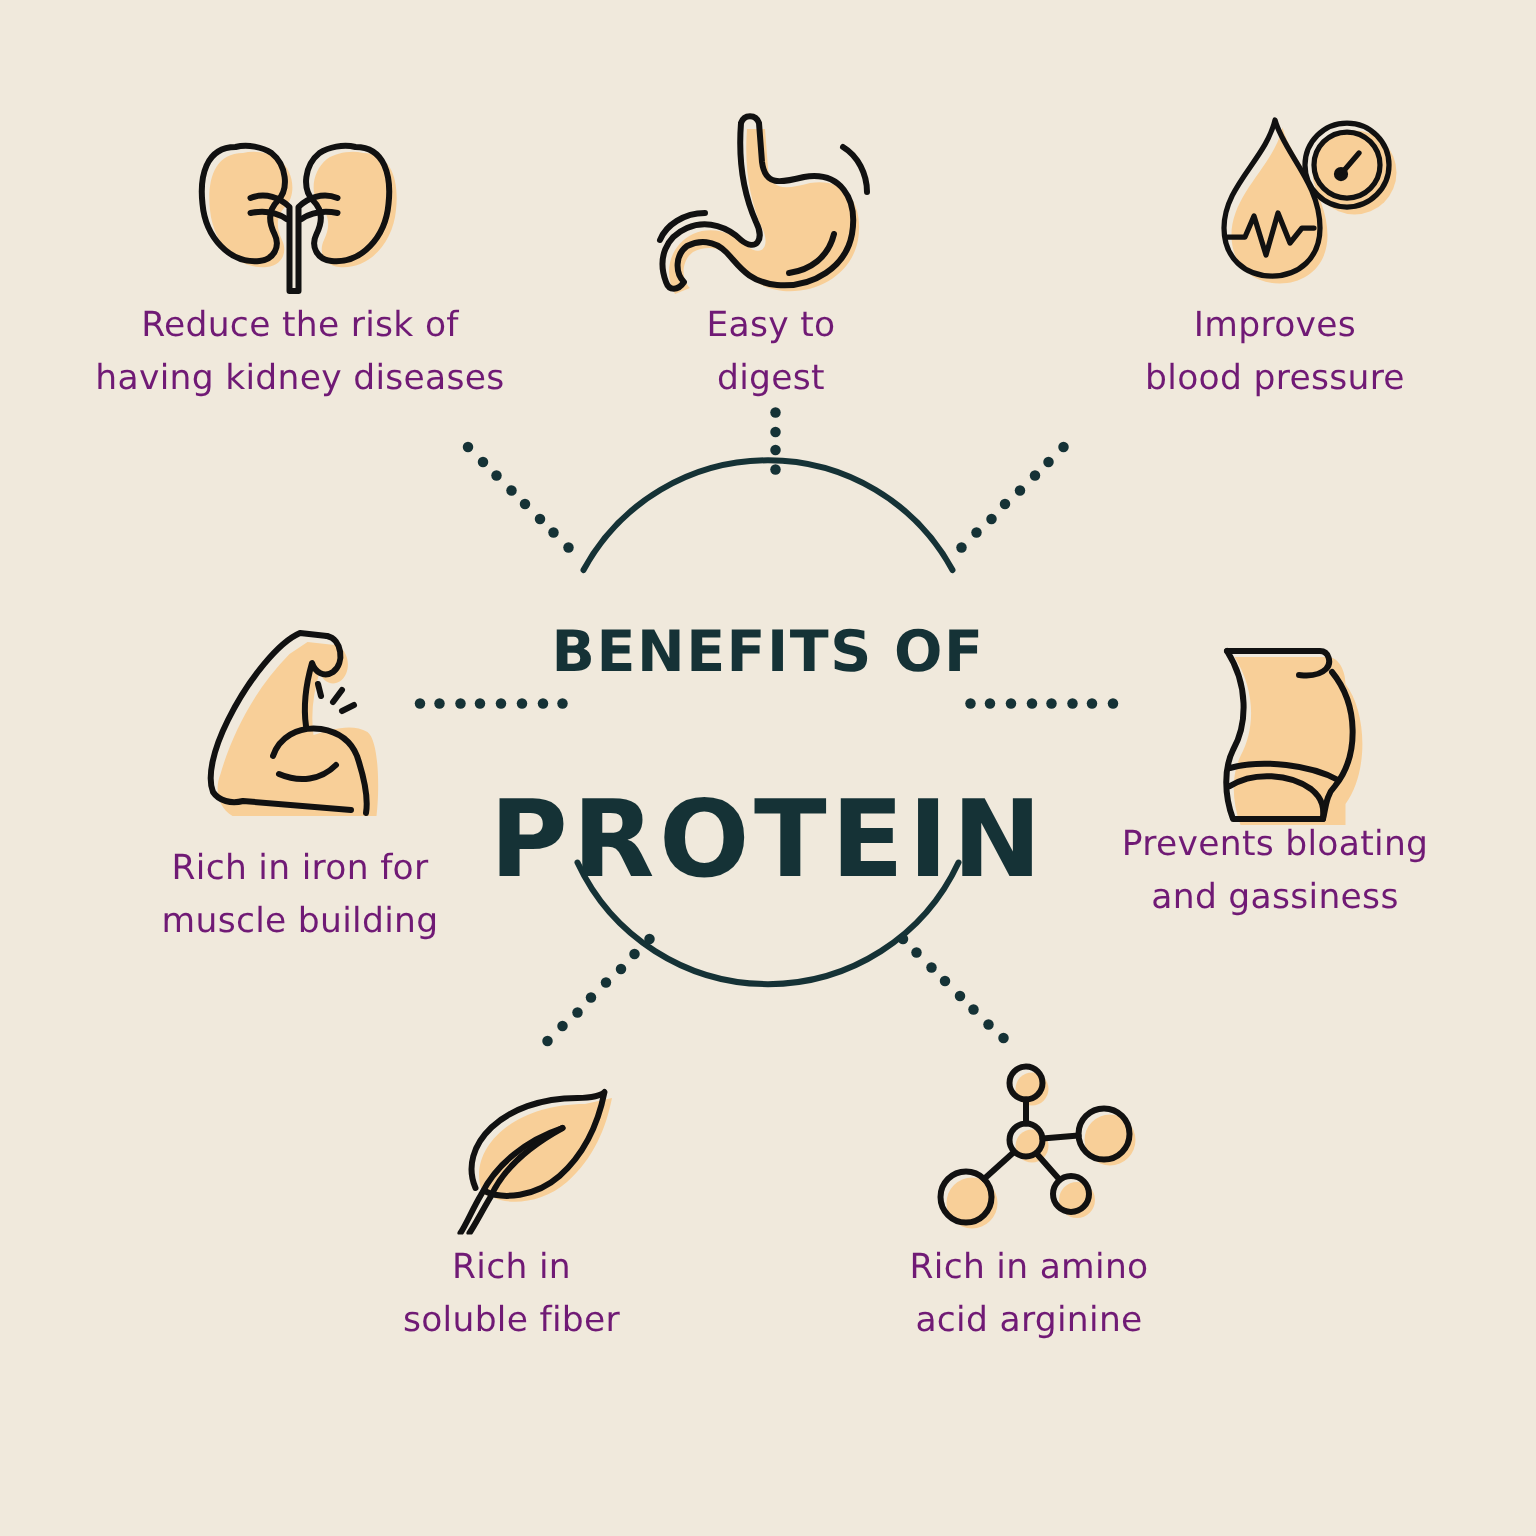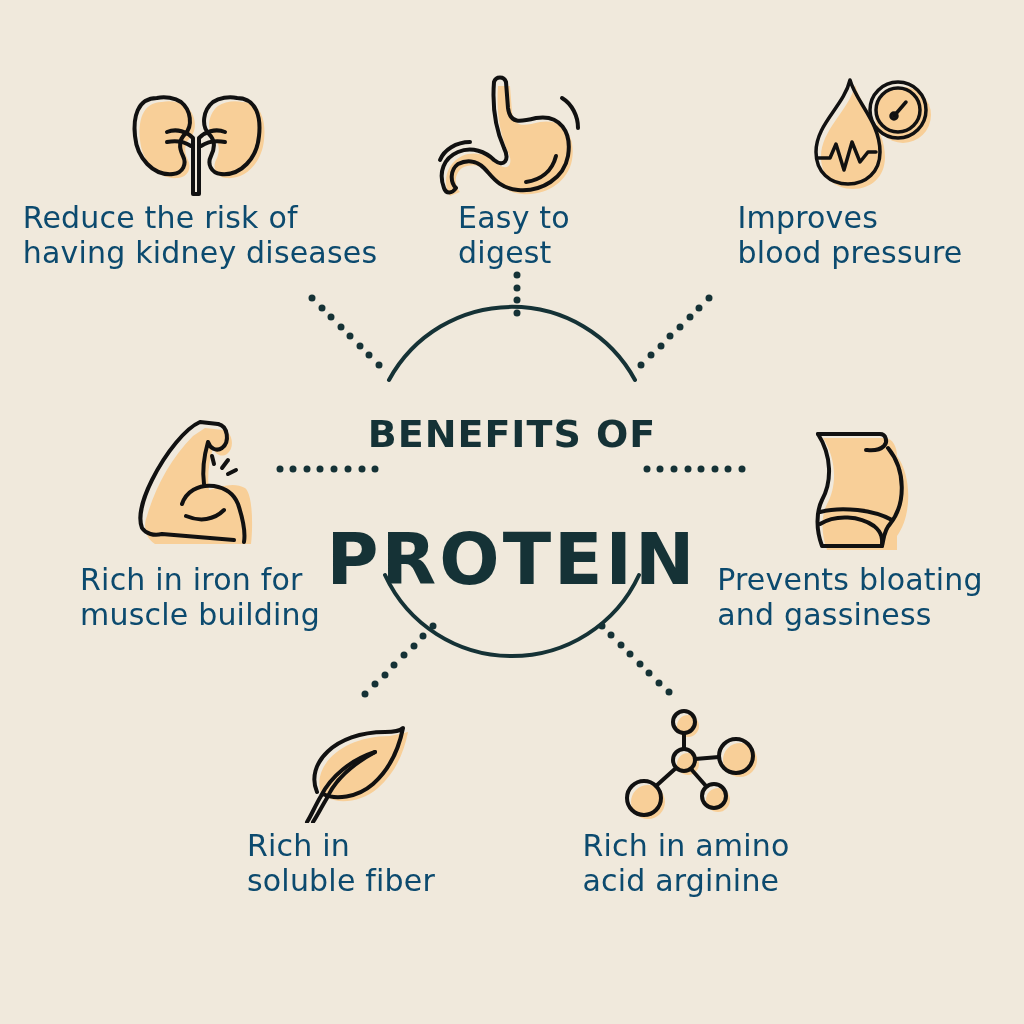--- a/index.html
+++ b/index.html
@@ -15,24 +15,24 @@
       font-family: "DejaVu Sans", "Liberation Sans", sans-serif;
       color: #153236;
     }
     #stage {
       position: absolute;
       left: 0; top: 0;
       width: 1024px; height: 1024px;
     }
     .label {
       position: absolute;
-      text-align: left;
-      font-size: 30px;
+      text-align: center;
+      font-size: 23px;
       line-height: 35px;
-      color: #0c4a6e;
+      color: #701a75;
       white-space: nowrap;
       transform: translateX(-50%);
       letter-spacing: 0.2px;
     }
     .label span { display: block; }
     .title {
       position: absolute;
       left: 512px;
       transform: translateX(-50%);
       text-align: center;
@@ -242,21 +242,21 @@
     <span>digest</span>
   </div>
   <div class="label" style="left:850px;top:200px">
     <span>Improves</span>
     <span>blood pressure</span>
   </div>
   <div class="label" style="left:200px;top:562px">
     <span>Rich in iron for</span>
     <span>muscle building</span>
   </div>
-  <div class="label" style="left:850px;top:562px">
+  <div class="label" style="left:850px;top:546px">
     <span>Prevents bloating</span>
     <span>and gassiness</span>
   </div>
   <div class="label" style="left:341px;top:828px">
     <span>Rich in</span>
     <span>soluble fiber</span>
   </div>
   <div class="label" style="left:686px;top:828px">
     <span>Rich in amino</span>
     <span>acid arginine</span>

